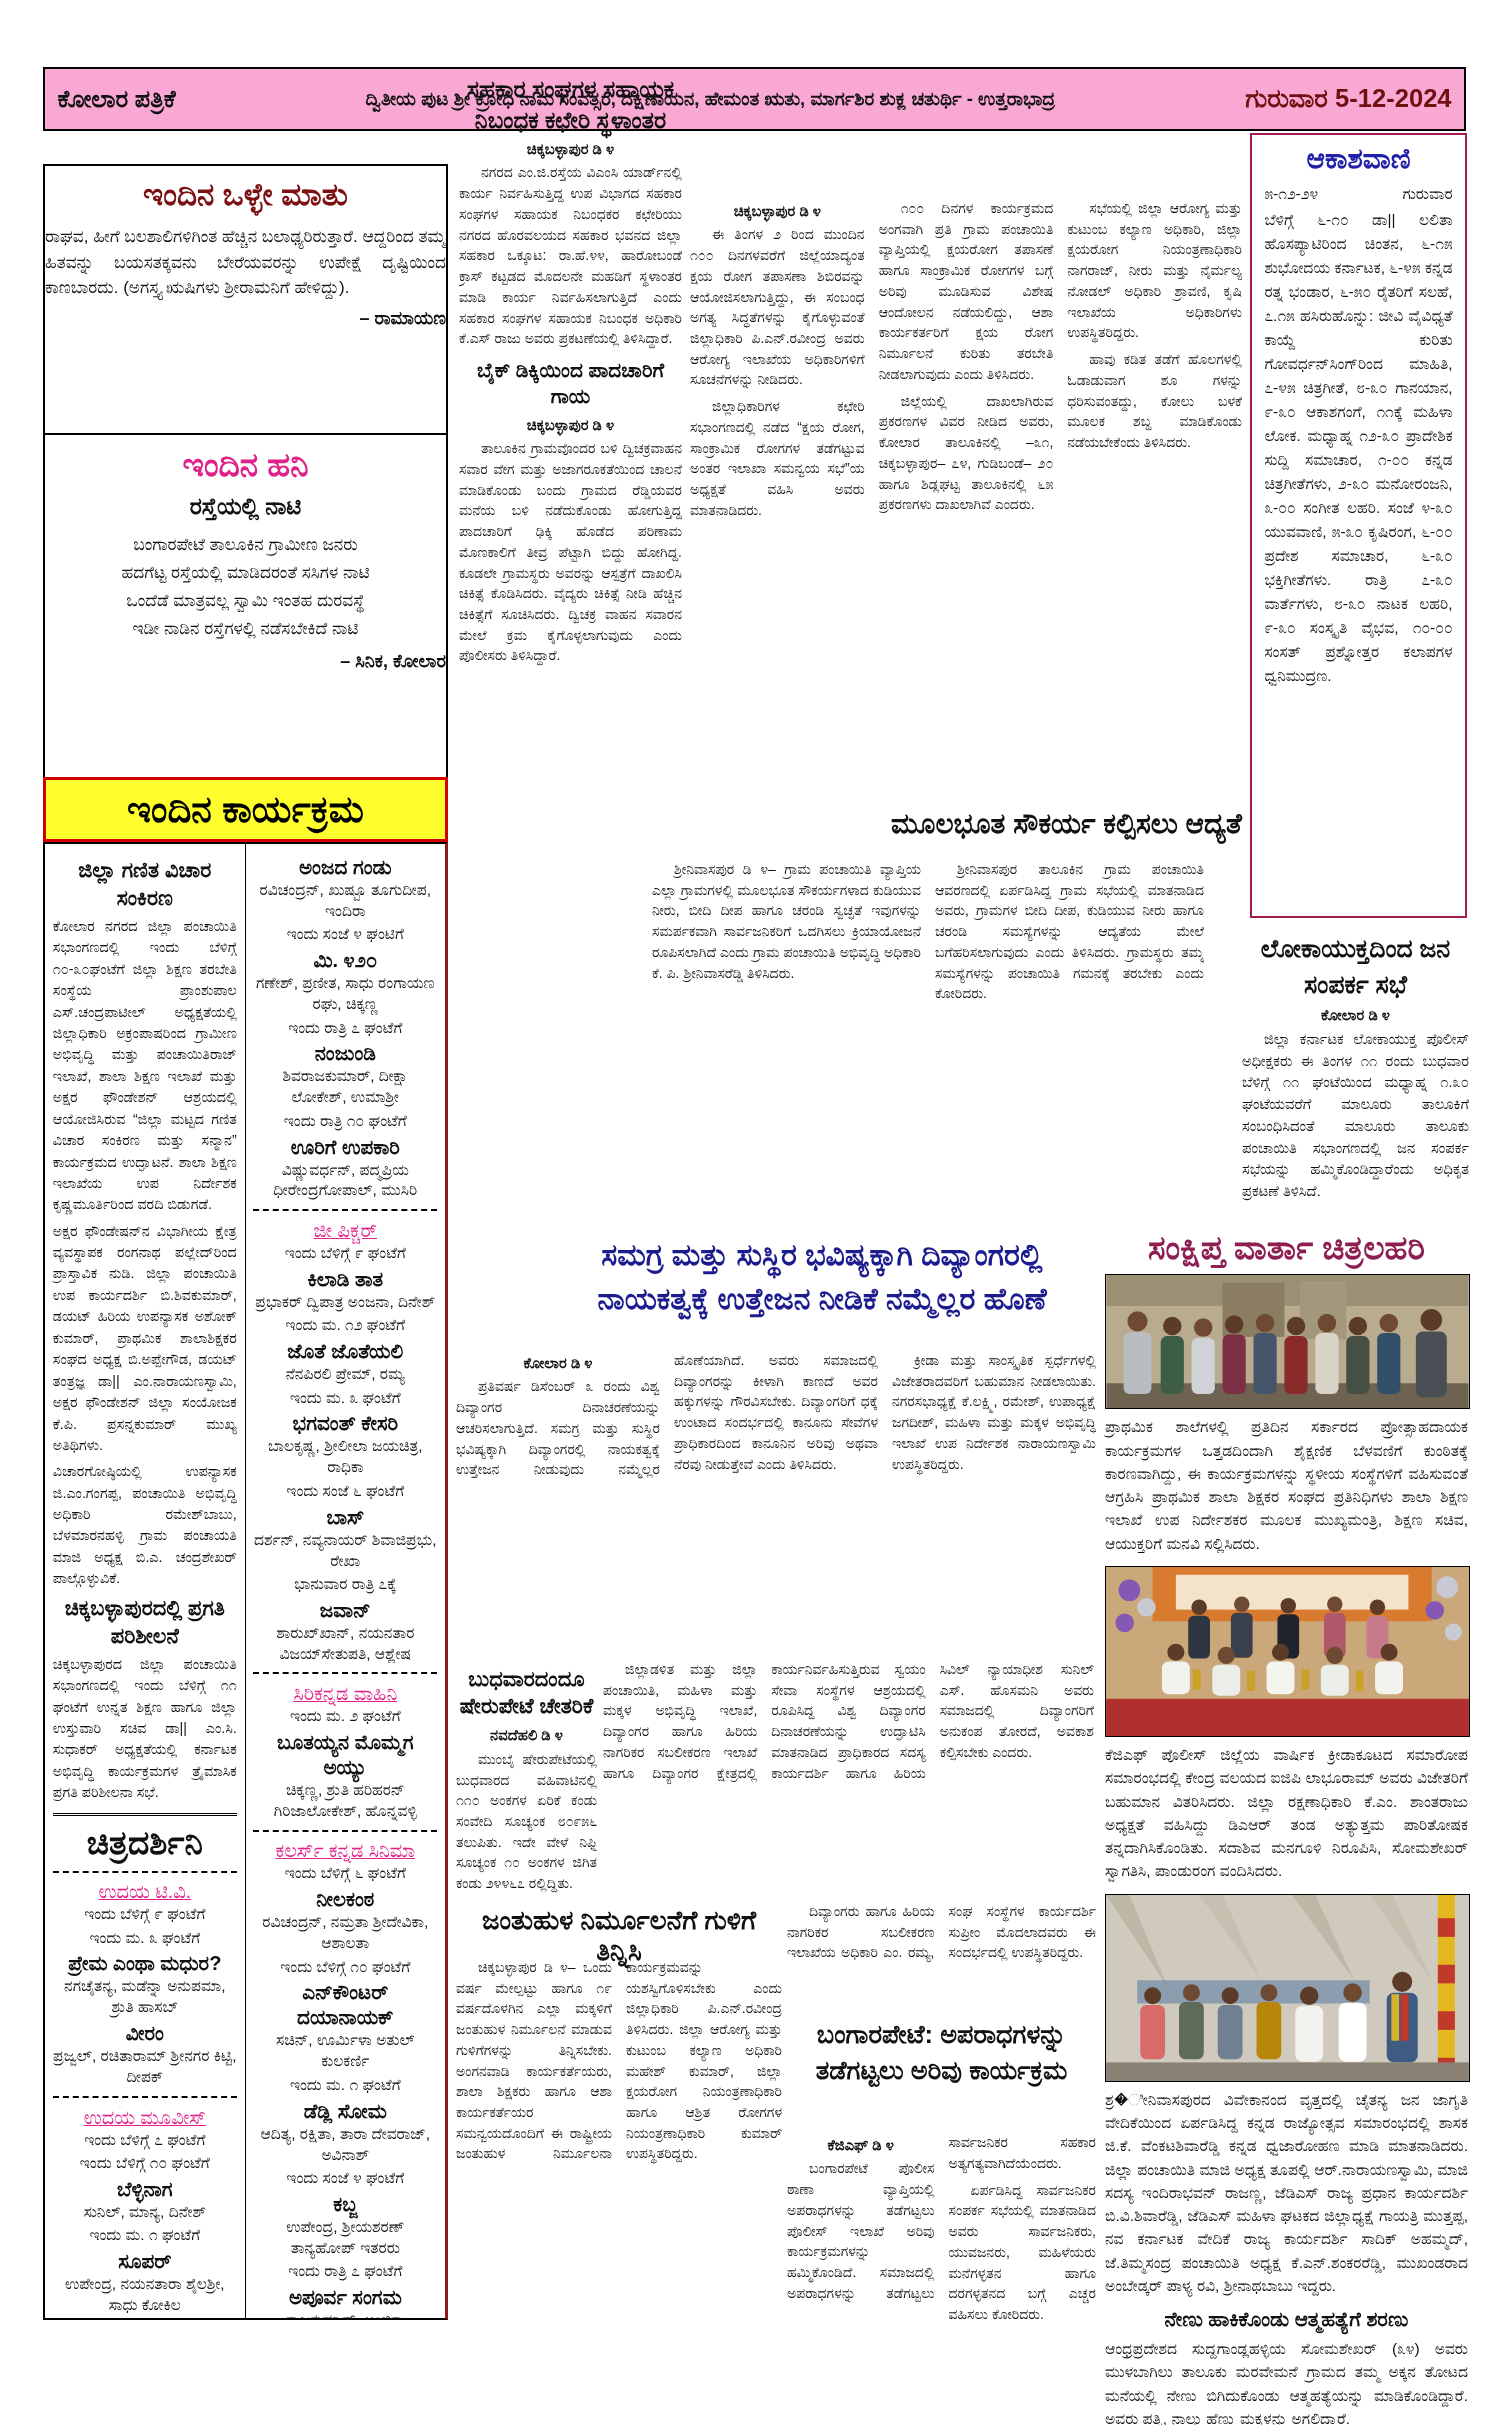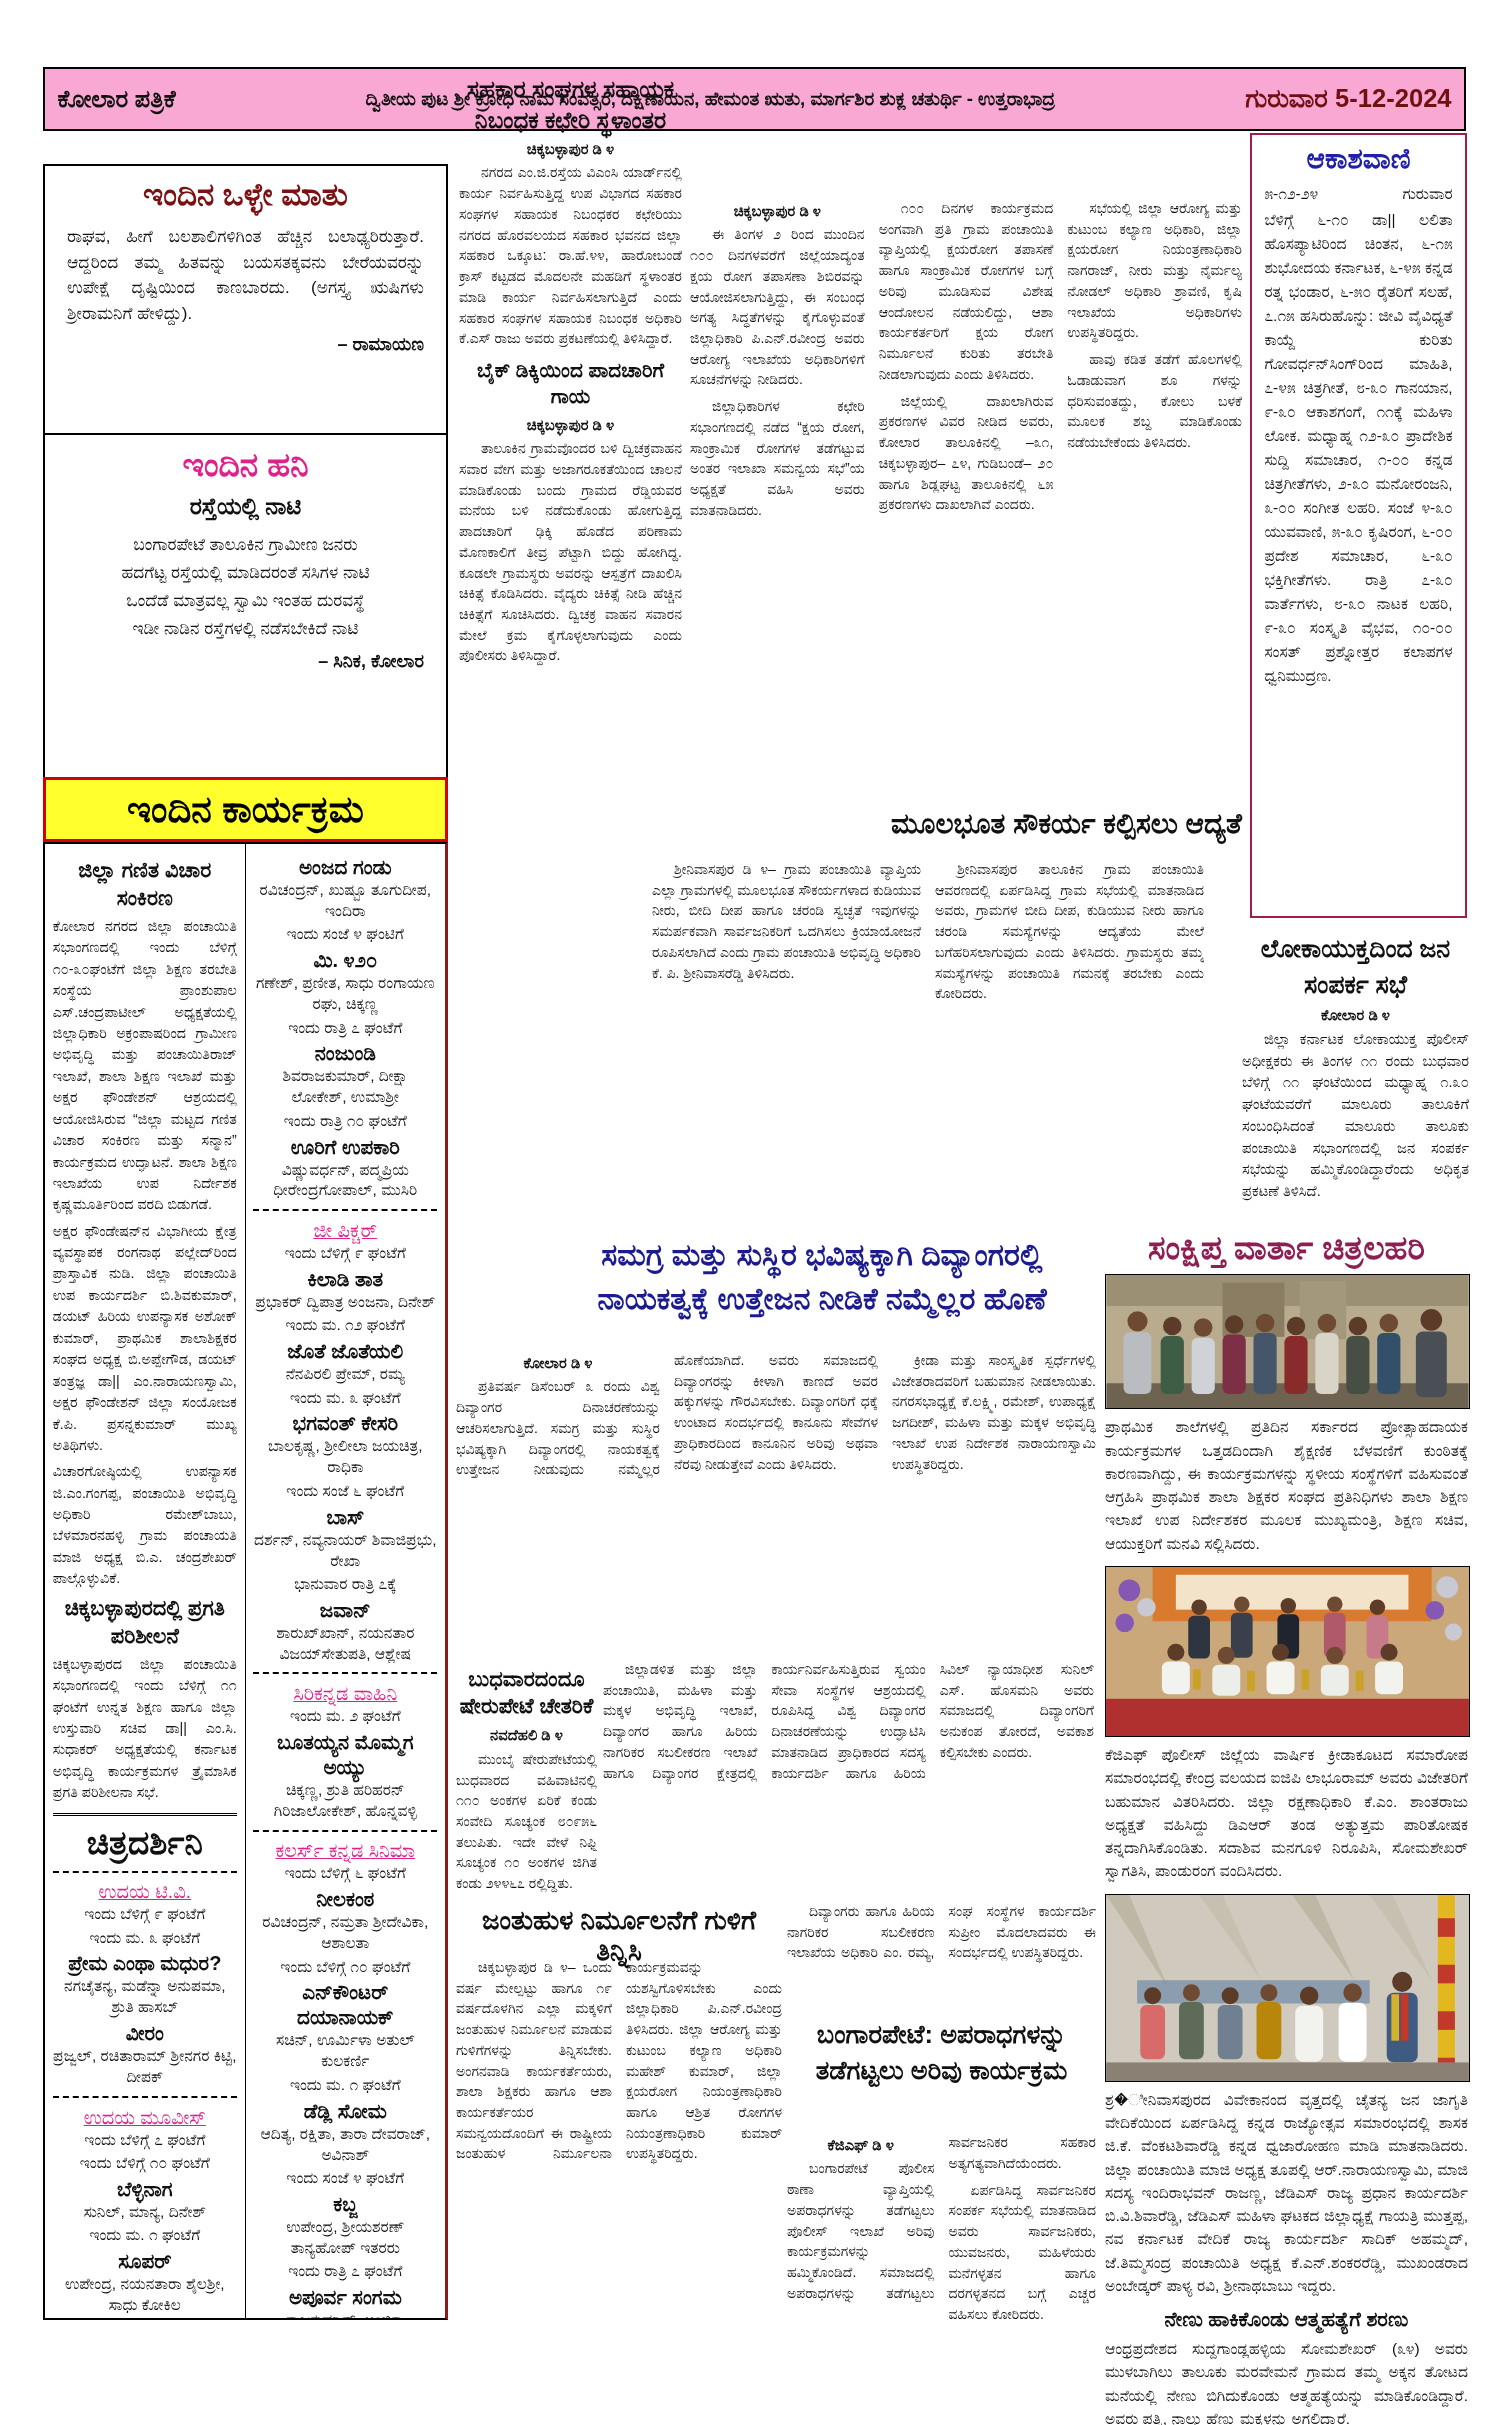--- a/index.html
+++ b/index.html
@@ -7,21 +7,21 @@
         font-family:"Liberation Sans","DejaVu Sans",sans-serif;color:#111;overflow:hidden;}
   .abs{position:absolute;box-sizing:border-box;}
   .just{text-align:justify;}
   .clip{overflow:hidden;}
   
   .masthead{border:2.3px solid #000;display:flex;align-items:center;padding:0 12.4px;gap:18.6px;background:#f9a8d4;}
   .paper-name{font-size:24px;font-weight:bold;white-space:nowrap;}
   .edition-line{flex:1;font-size:18.6px;font-weight:bold;text-align:center;}
   .day-date{font-size:25.6px;font-weight:bold;color:#701010;white-space:nowrap;}
   
-  .fbox{border:2.3px solid #000;padding:11px 22px;background:#fff;}
+  .fbox{border:2.3px solid #000;padding:11px 0;background:#fff;}
   .gw-title{color:#7b1113;font-size:31px;font-weight:bold;text-align:center;margin-bottom:11px;}
   .gw-body{font-size:17px;line-height:1.5;}
   .gw-credit{text-align:right;font-size:18px;font-weight:bold;margin-top:7.8px;}
   .hani-title{color:#e0218a;font-size:33px;font-weight:bold;text-align:center;margin-bottom:7.8px;}
   .hani-sub{font-size:23px;font-weight:bold;text-align:center;margin-bottom:11px;}
   .hani-line{font-size:17px;line-height:1.65;text-align:center;}
   .banner{background:#ffff2e;border:3.1px solid #d40000;display:flex;align-items:center;justify-content:center;
           font-size:37px;font-weight:bold;color:#000;}
   .prog{border:2.3px solid #000;border-right:3.1px solid #8b1a1a;display:flex;}
   .prog-colA{width:184px;border-right:1.6px solid #000;padding:7.8px 7.8px;overflow:hidden;}

